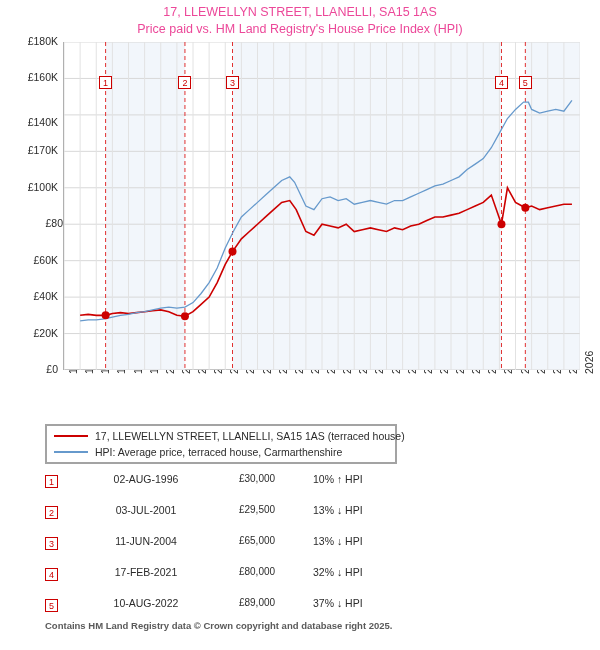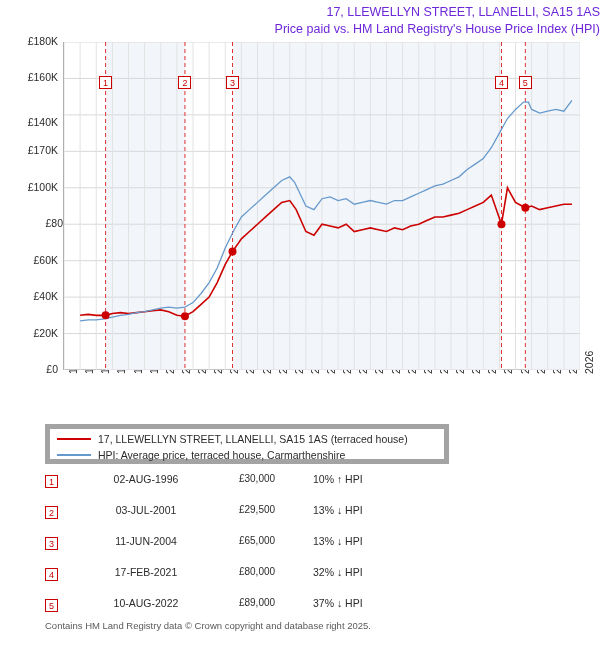--- a/index.html
+++ b/index.html
@@ -16,23 +16,23 @@
   }
   #root {
     position: relative;
     width: 600px;
     height: 650px;
   }
   .title {
     position: absolute;
     left: 0;
     width: 600px;
-    text-align: right;
+    text-align: center;
     font-size: 12.5px;
-    color: #6d28d9;
+    color: #ec4899;
   }
   #title-line1 { top: 5px; }
   #title-line2 { top: 22px; }
 
   
   #plot {
     position: absolute;
     left: 63px;
     top: 42px;
     width: 516px;
@@ -74,23 +74,23 @@
     line-height: 13px;
     text-align: center;
     box-sizing: border-box;
   }
 
   
   #legend {
     position: absolute;
     left: 45px;
     top: 424px;
-    width: 404px;
+    width: 352px;
     height: 40px;
-    border: 5px solid #a3a3a3;
+    border: 2px solid #a3a3a3;
     background: #ffffff;
     box-sizing: border-box;
   }
   .legend-row {
     position: absolute;
     left: 7px;
     height: 16px;
     font-size: 10.5px;
     color: #2b2b2b;
     white-space: nowrap;
@@ -157,21 +157,21 @@
     color: #2b2b2b;
   }
 
   
   .footer {
     position: absolute;
     left: 45px;
     font-size: 9.5px;
     color: #5a5a5a;
   }
-  #footer-line1 { top: 620px; }
+  #footer-line1 { top: 620px; font-weight: bold; }
   #footer-line2 { top: 632px; }
 </style>
 </head>
 <body>
 
 <div id="root">
 
   <div class="title" id="title-line1">17, LLEWELLYN STREET, LLANELLI, SA15 1AS</div>
   <div class="title" id="title-line2">Price paid vs. HM Land Registry's House Price Index (HPI)</div>
 

